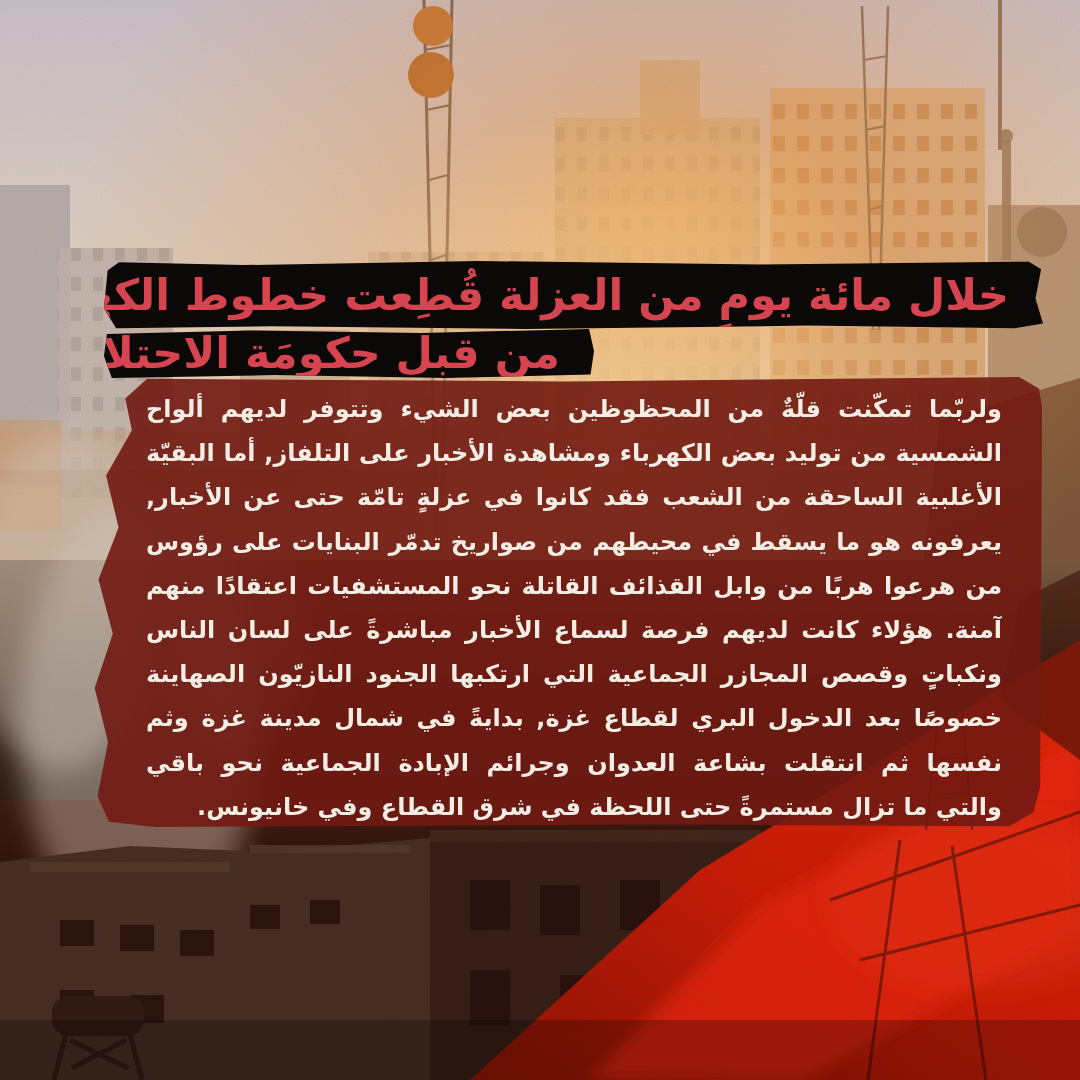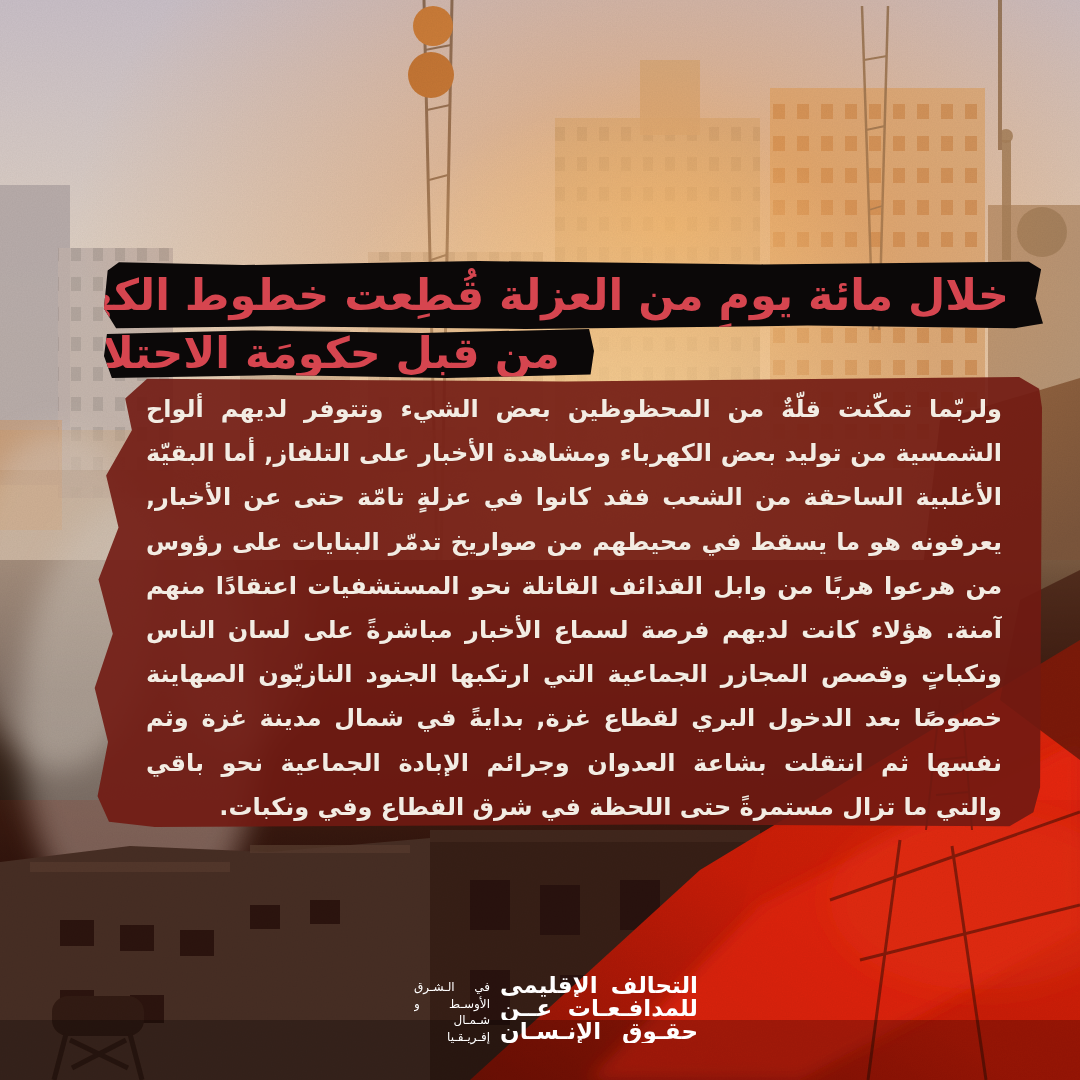--- a/index.html
+++ b/index.html
@@ -231,30 +231,17 @@
   <div class="panel">
       <div class="body-line">ولربّما تمكّنت قلّةٌ من المحظوظين بعض الشيء وتتوفر لديهم ألواح الطاقة</div>
       <div class="body-line">الشمسية من توليد بعض الكهرباء ومشاهدة الأخبار على التلفاز, أما البقيّة وهي</div>
       <div class="body-line">الأغلبية الساحقة من الشعب فقد كانوا في عزلةٍ تامّة حتى عن الأخبار, وكلّ ما كانوا</div>
       <div class="body-line">يعرفونه هو ما يسقط في محيطهم من صواريخ تدمّر البنايات على رؤوس من فيها, أو</div>
       <div class="body-line">من هرعوا هربًا من وابل القذائف القاتلة نحو المستشفيات اعتقادًا منهم بأنها أماكن</div>
       <div class="body-line">آمنة. هؤلاء كانت لديهم فرصة لسماع الأخبار مباشرةً على لسان الناس عن ويلاتٍ</div>
       <div class="body-line">ونكباتٍ وقصص المجازر الجماعية التي ارتكبها الجنود النازيّون الصهاينة بحق العائلات,</div>
       <div class="body-line">خصوصًا بعد الدخول البري لقطاع غزة, بدايةً في شمال مدينة غزة وثم في مدينة غزة</div>
       <div class="body-line">نفسها ثم انتقلت بشاعة العدوان وجرائم الإبادة الجماعية نحو باقي مناطق القطاع,</div>
-      <div class="body-line">والتي ما تزال مستمرةً حتى اللحظة في شرق القطاع وفي ونكبات.</div>
+      <div class="body-line">والتي ما تزال مستمرةً حتى اللحظة في شرق القطاع وفي خانيونس.</div>
     </div>
 
-  <div class="logo">
-    <div class="logo-sub">
-        <div class="logo-sub-line">في الـشـرق</div>
-        <div class="logo-sub-line">الأوسـط و</div>
-        <div class="logo-sub-line">شـمـال</div>
-        <div class="logo-sub-line">إفـريـقـيا</div>
-      </div>
-    <div class="logo-main">
-        <div class="logo-main-line">التحالف الإقليمي</div>
-        <div class="logo-main-line">للمدافـعـات عــن</div>
-        <div class="logo-main-line">حقـوق الإنـسـان</div>
-      </div>
-  </div>
 
 </div>
 
 </body></html>

